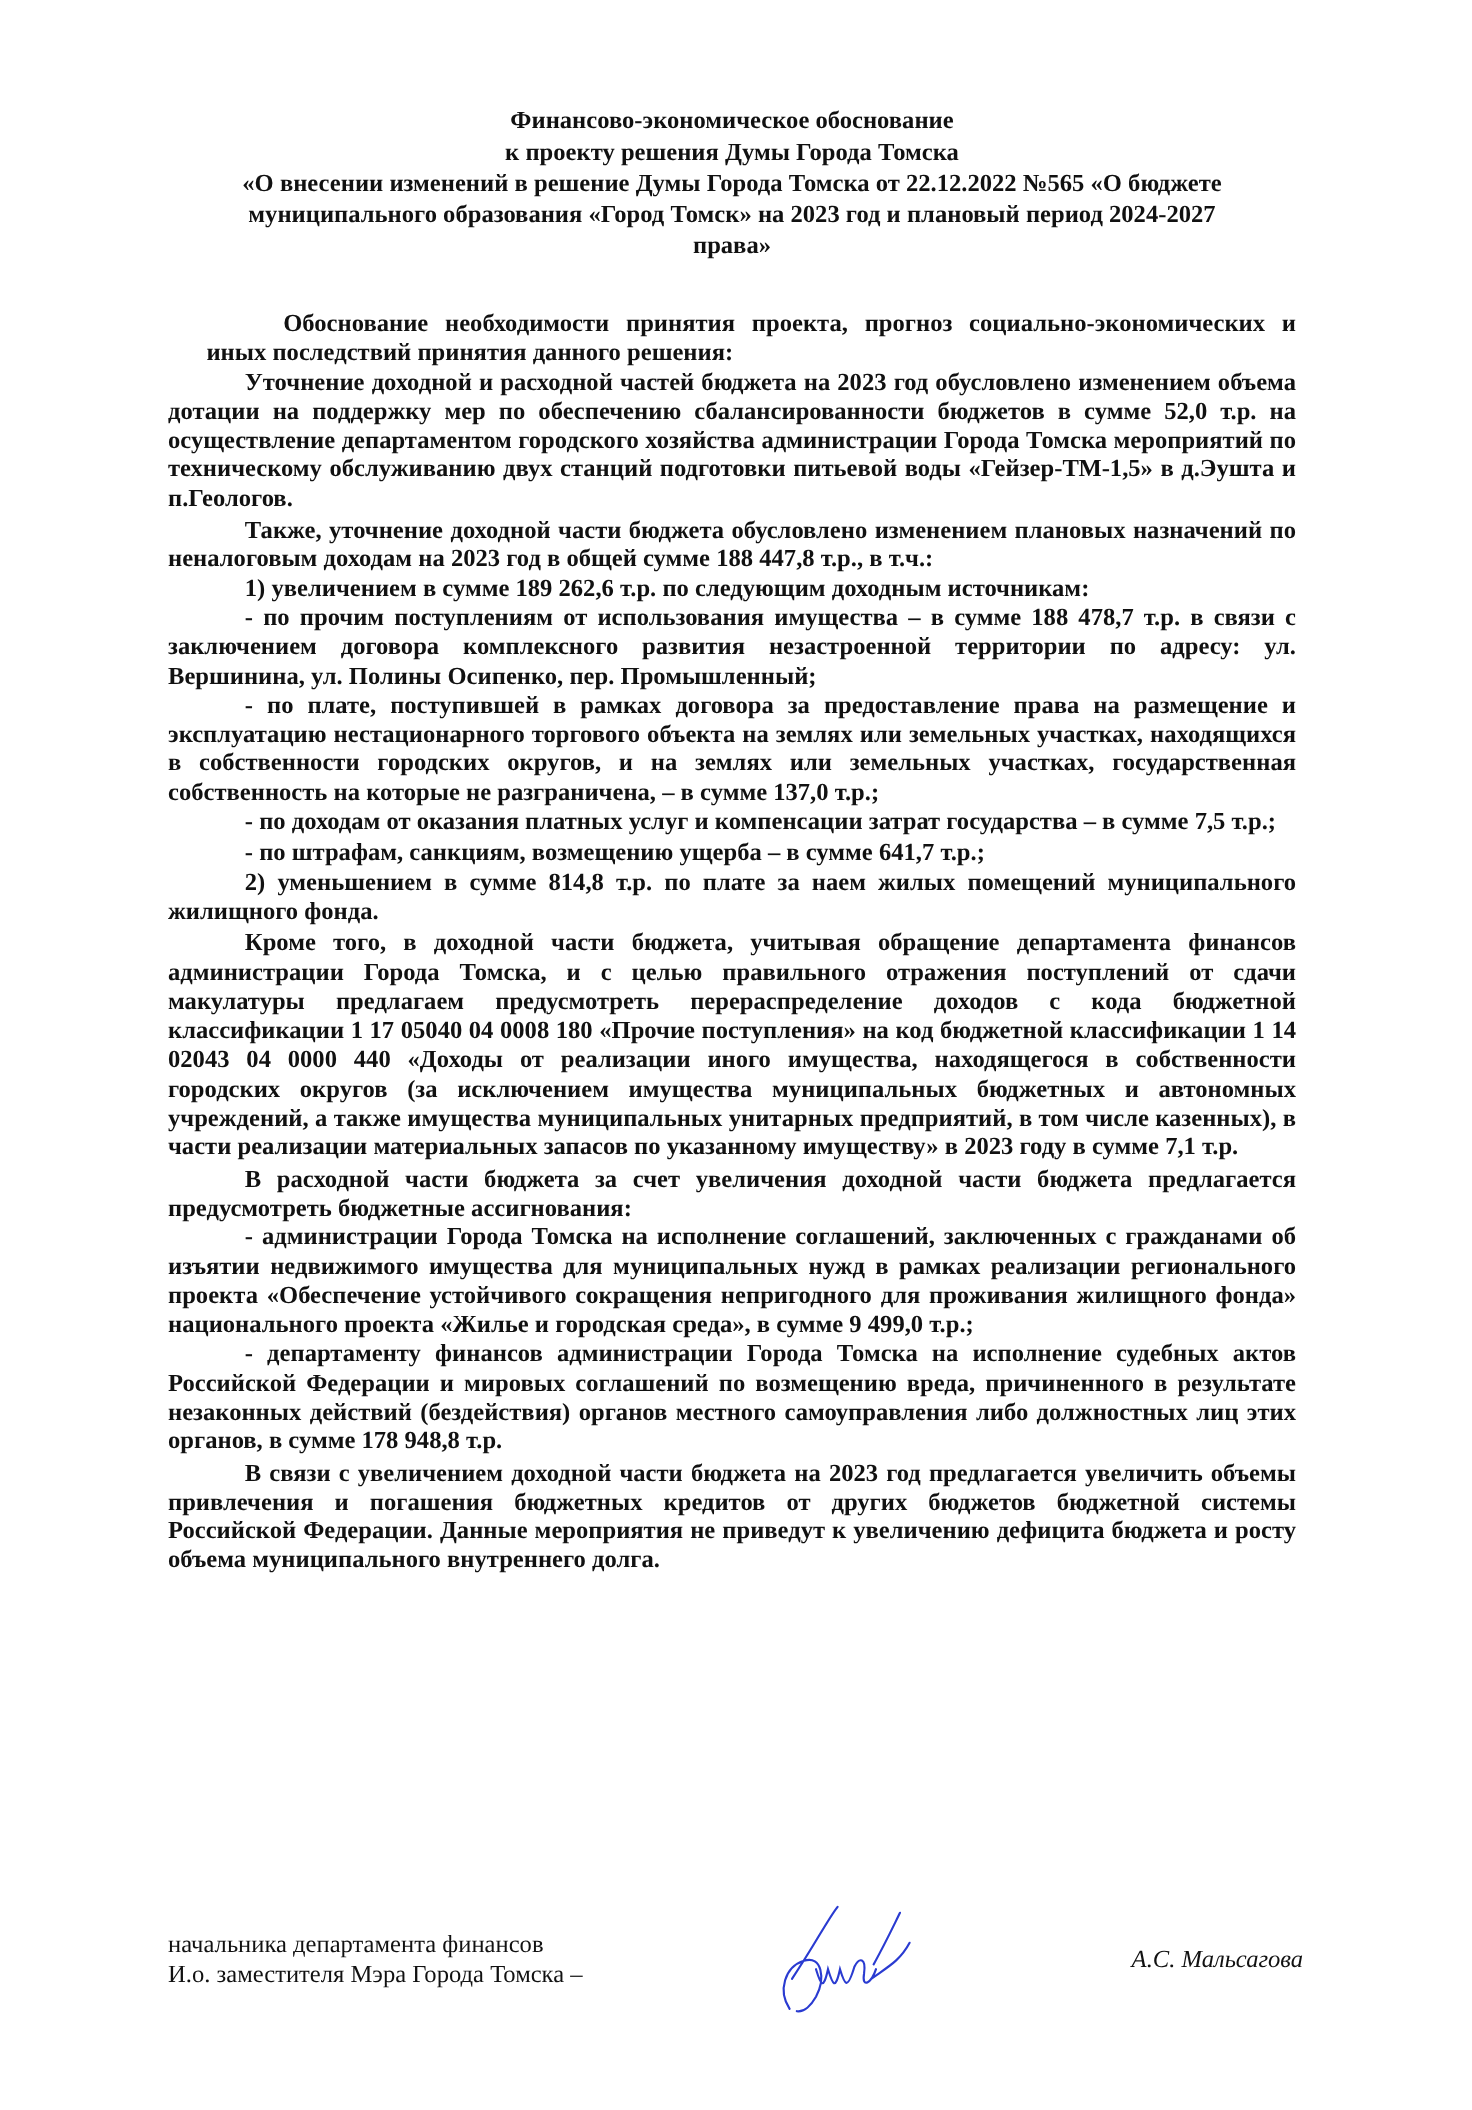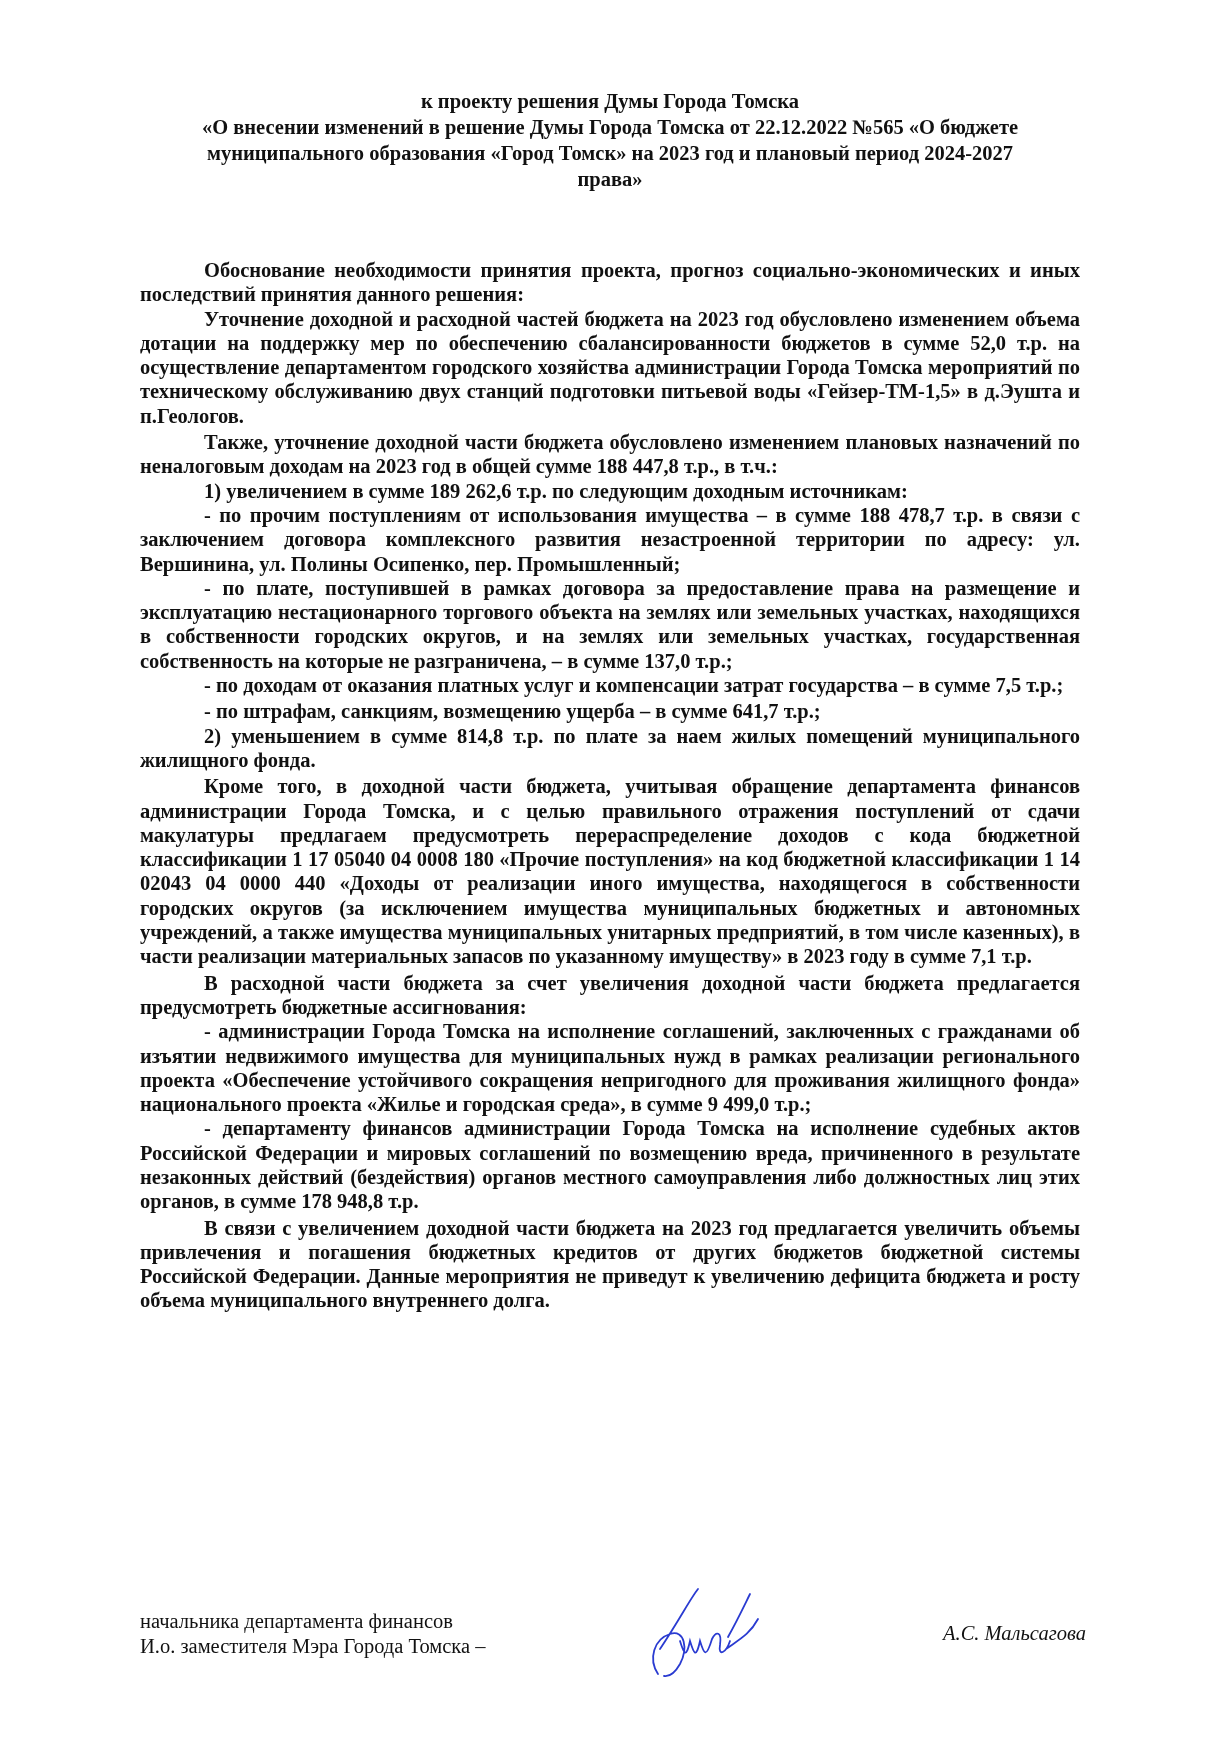--- a/index.html
+++ b/index.html
@@ -12,36 +12,37 @@
   .header {
     position: absolute; left: 140px; top: 88px; width: 940px;
     text-align: center; font-weight: bold; font-size: 20.5px; line-height: 26px;
   }
   .header div { white-space: nowrap; }
   .body {
     position: absolute; left: 140px; top: 258px; width: 940px;
     font-size: 20.5px; line-height: 24.3px;
   }
   .p { text-align: justify; text-indent: 64px; margin: 0; font-weight: bold; }
-  .p.bold { font-weight: bold; }
+  .p.bold { font-weight: bold; margin-left: 32px; }
   .p.gap { margin-top: 2px; }
   .sig {
     position: absolute; left: 140px; top: 1609px; width: 940px; height: 120px;
     font-size: 20.5px; line-height: 25px;
   }
   .sig-left { position: absolute; left: 0; top: 0; }
   .sig-right { position: absolute; left: 803px; top: 12px; white-space: nowrap; font-style: italic; }
   .signature { position: absolute; left: 500px; top: -30px; width: 130px; height: 110px; }
 </style>
 </head>
 <body>
 
 <div class="page">
 
   <div class="header">
+    <div>Финансово-экономическое обоснование</div>
     <div>к проекту решения Думы Города Томска</div>
     <div>«О внесении изменений в решение Думы Города Томска от 22.12.2022 №565 «О бюджете</div>
     <div>муниципального образования «Город Томск» на 2023 год и плановый период 2024-2027</div>
     <div>права»</div>
   </div>
 
   <div class="body">
     <p class="p bold">Обоснование необходимости принятия проекта, прогноз социально-экономических и иных последствий принятия данного решения:</p>
     <p class="p">Уточнение доходной и расходной частей бюджета на 2023 год обусловлено изменением объема дотации на поддержку мер по обеспечению сбалансированности бюджетов в сумме 52,0 т.р. на осуществление департаментом городского хозяйства администрации Города Томска мероприятий по техническому обслуживанию двух станций подготовки питьевой воды «Гейзер-ТМ-1,5» в д.Эушта и п.Геологов.</p>
     <p class="p gap">Также, уточнение доходной части бюджета обусловлено изменением плановых назначений по неналоговым доходам на 2023 год в общей сумме 188 447,8 т.р., в т.ч.:</p>

